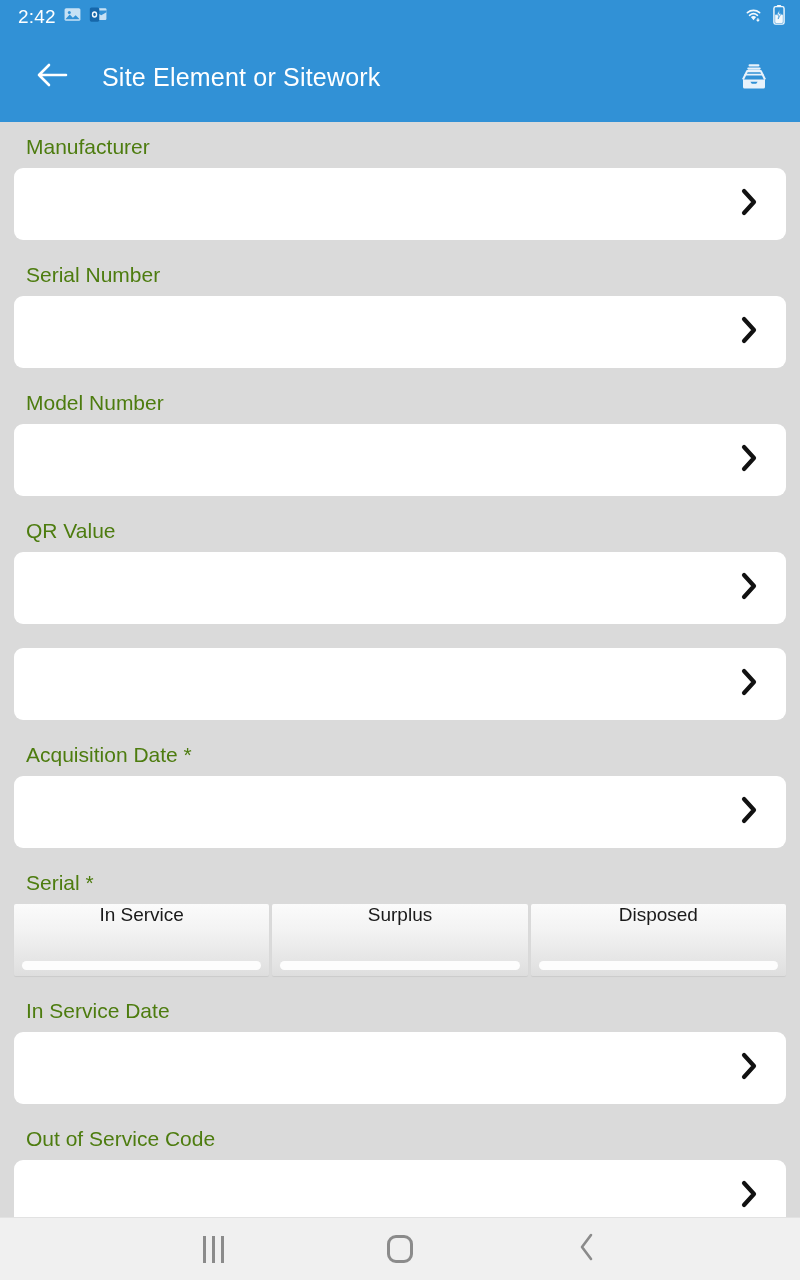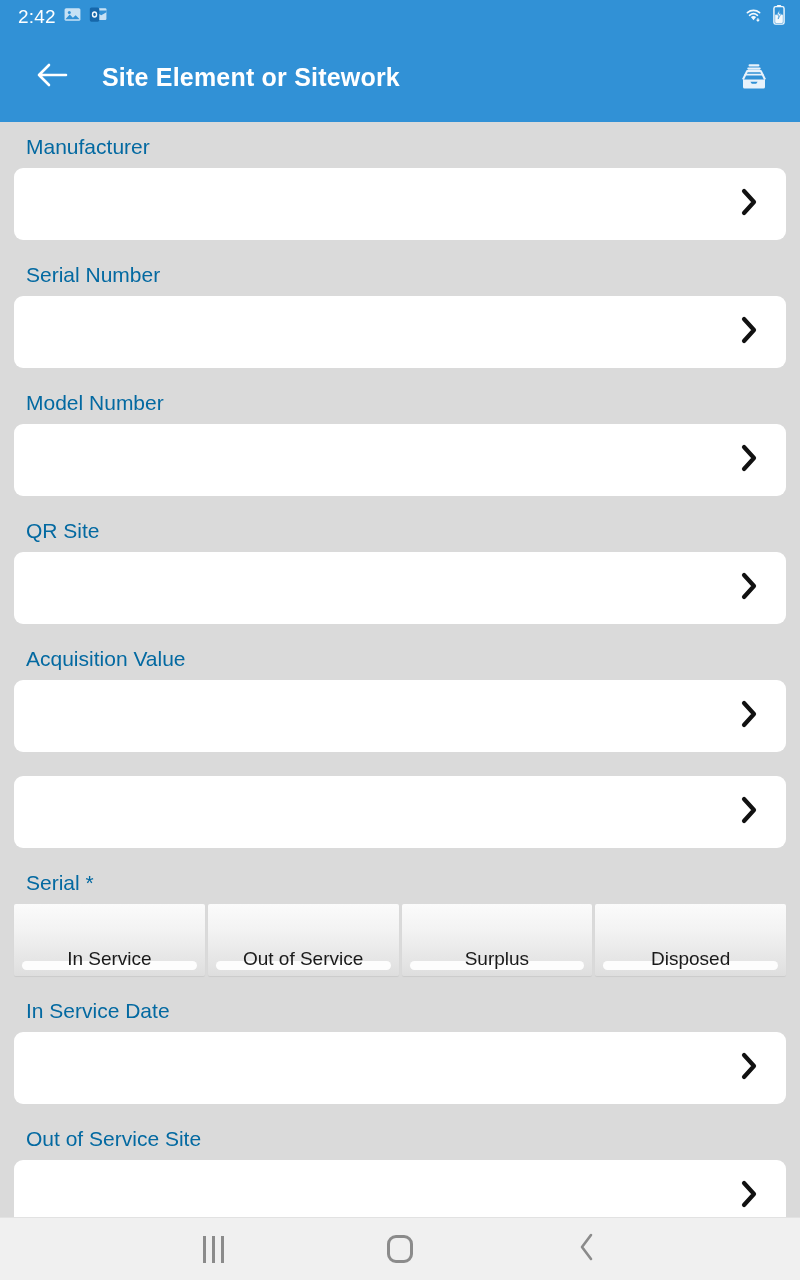--- a/index.html
+++ b/index.html
@@ -54,21 +54,21 @@
     position: relative;
   }
   .back-btn {
     width: 44px; height: 44px;
     display: flex; align-items: center; justify-content: center;
     flex: 0 0 44px;
     cursor: pointer;
   }
   .appbar-title {
     font-size: 25px;
-    font-weight: bold;
+    font-weight: normal;
     color: #ffffff;
     margin-left: 28px;
     letter-spacing: .2px;
     white-space: nowrap;
   }
   .appbar-action {
     margin-left: auto;
     width: 48px; height: 48px;
     display: flex; align-items: center; justify-content: center;
     cursor: pointer;
@@ -79,21 +79,21 @@
     flex: 1 1 auto;
     background: #dadada;
     overflow: hidden;
     padding-top: 14px;
   }
 
   .field-group { padding: 0 14px; }
 
   .field-label {
     font-size: 21px;
-    color: #0369a1;
+    color: #4d7c0f;
     padding: 0 4px 10px 12px;
     line-height: 1.05;
     white-space: nowrap;
   }
   .field-group + .field-group { margin-top: 0; }
   .field-group { margin-bottom: 24px; }
 
   .field-input {
     height: 72px;
     background: #ffffff;
@@ -112,21 +112,21 @@
     gap: 3px;
   }
   .seg-btn {
     flex: 1 1 0;
     height: 72px;
     position: relative;
     background: linear-gradient(to bottom, #fbfbfb 0%, #f3f3f3 35%, #e2e2e2 88%, #dedede 100%);
     border: none;
     border-radius: 2px;
     display: flex;
-    align-items: flex-end;
+    align-items: flex-start;
     justify-content: center;
     font-family: "Liberation Sans", sans-serif;
     font-size: 19px;
     color: #1a1a1a;
     cursor: pointer;
     overflow: hidden;
     box-shadow: 0 1px 1px rgba(0,0,0,.07);
   }
   .seg-btn::after {
     content: "";
@@ -263,59 +263,56 @@
       <div class="field-input">
         <span class="chev">
           <svg width="22" height="32" viewBox="0 0 22 32">
               <path d="M6 5l10 11L6 27" stroke="#111111" stroke-width="4.2" fill="none" stroke-linecap="round" stroke-linejoin="round"></path>
             </svg>
         </span>
       </div>
     </div>
 
     <div class="field-group">
-      <div class="field-label">QR Site</div>
-      <div class="field-input">
-        <span class="chev">
-          <svg width="22" height="32" viewBox="0 0 22 32">
-              <path d="M6 5l10 11L6 27" stroke="#111111" stroke-width="4.2" fill="none" stroke-linecap="round" stroke-linejoin="round"></path>
-            </svg>
-        </span>
-      </div>
-    </div>
-
-    <div class="field-group">
-      <div class="field-label">Acquisition Value</div>
-      <div class="field-input">
-        <span class="chev">
-          <svg width="22" height="32" viewBox="0 0 22 32">
-              <path d="M6 5l10 11L6 27" stroke="#111111" stroke-width="4.2" fill="none" stroke-linecap="round" stroke-linejoin="round"></path>
-            </svg>
-        </span>
-      </div>
-    </div>
-
-    <div class="field-group">
+      <div class="field-label">QR Value</div>
+      <div class="field-input">
+        <span class="chev">
+          <svg width="22" height="32" viewBox="0 0 22 32">
+              <path d="M6 5l10 11L6 27" stroke="#111111" stroke-width="4.2" fill="none" stroke-linecap="round" stroke-linejoin="round"></path>
+            </svg>
+        </span>
+      </div>
+    </div>
+
+    <div class="field-group">
+      <div class="field-input">
+        <span class="chev">
+          <svg width="22" height="32" viewBox="0 0 22 32">
+              <path d="M6 5l10 11L6 27" stroke="#111111" stroke-width="4.2" fill="none" stroke-linecap="round" stroke-linejoin="round"></path>
+            </svg>
+        </span>
+      </div>
+    </div>
+
+    <div class="field-group">
+      <div class="field-label">Acquisition Date *</div>
       <div class="field-input">
         <span class="chev">
           <svg width="22" height="32" viewBox="0 0 22 32">
               <path d="M6 5l10 11L6 27" stroke="#111111" stroke-width="4.2" fill="none" stroke-linecap="round" stroke-linejoin="round"></path>
             </svg>
         </span>
       </div>
     </div>
 
     <div class="field-group">
       <div class="field-label">Serial *</div>
       <div class="seg-row">
         <button class="seg-btn">
           <span class="seg-label">In Service</span>
-        </button>
-        <button class="seg-btn">
-          <span class="seg-label">Out of Service</span>
         </button>
         <button class="seg-btn">
           <span class="seg-label">Surplus</span>
         </button>
         <button class="seg-btn">
           <span class="seg-label">Disposed</span>
         </button>
       </div>
     </div>
 
@@ -324,21 +321,21 @@
       <div class="field-input">
         <span class="chev">
           <svg width="22" height="32" viewBox="0 0 22 32">
               <path d="M6 5l10 11L6 27" stroke="#111111" stroke-width="4.2" fill="none" stroke-linecap="round" stroke-linejoin="round"></path>
             </svg>
         </span>
       </div>
     </div>
 
     <div class="field-group">
-      <div class="field-label">Out of Service Site</div>
+      <div class="field-label">Out of Service Code</div>
       <div class="field-input">
         <span class="chev">
           <svg width="22" height="32" viewBox="0 0 22 32">
               <path d="M6 5l10 11L6 27" stroke="#111111" stroke-width="4.2" fill="none" stroke-linecap="round" stroke-linejoin="round"></path>
             </svg>
         </span>
       </div>
     </div>
 
   </div>

